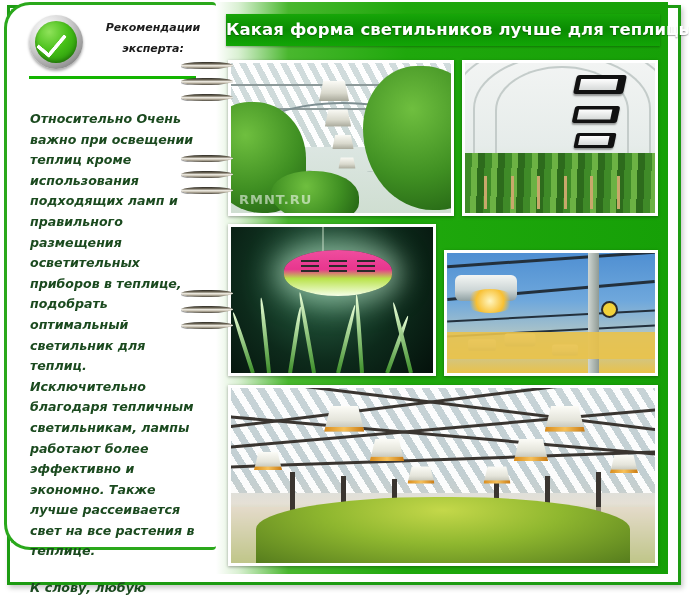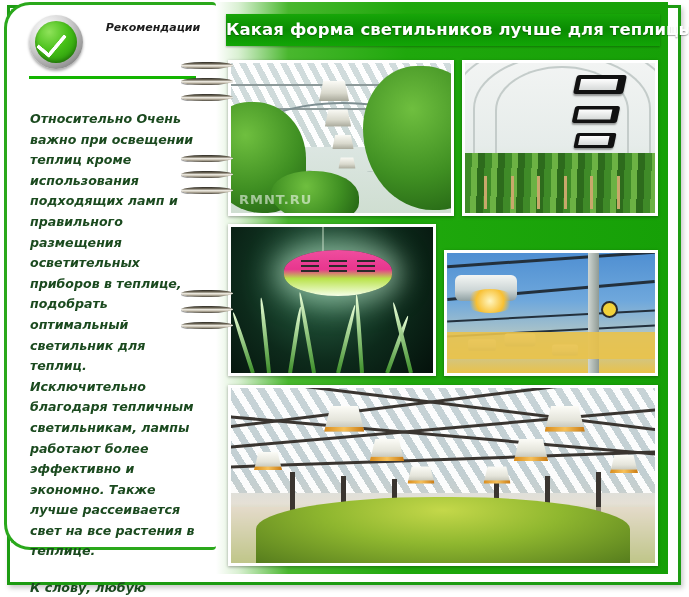--- a/index.html
+++ b/index.html
@@ -266,20 +266,21 @@
   </div>
 
   <div id="expert-card">
     <div id="badge">
       <div class="ring"></div>
         <div class="disc"></div>
         <div class="check"></div>
     </div>
     <div id="expert-title">
       <div>Рекомендации</div>
+      <div>эксперта:</div>
     </div>
     <div id="expert-rule"></div>
     <div id="expert-body">
       <p>Относительно Очень важно при освещении теплиц кроме использования подходящих ламп и правильного размещения осветительных приборов в теплице, подобрать оптимальный светильник для теплиц. Исключительно благодаря тепличным светильникам, лампы работают более эффективно и экономно. Также лучше рассеивается свет на все растения в теплице.</p>
       <p>К слову, любую конструкцию несложно изготовить и в доманих условиях.</p>
     </div>
   </div>
 
   <div class="spiral-group" id="spiral-1">
     <div class="ring-wire"></div>

